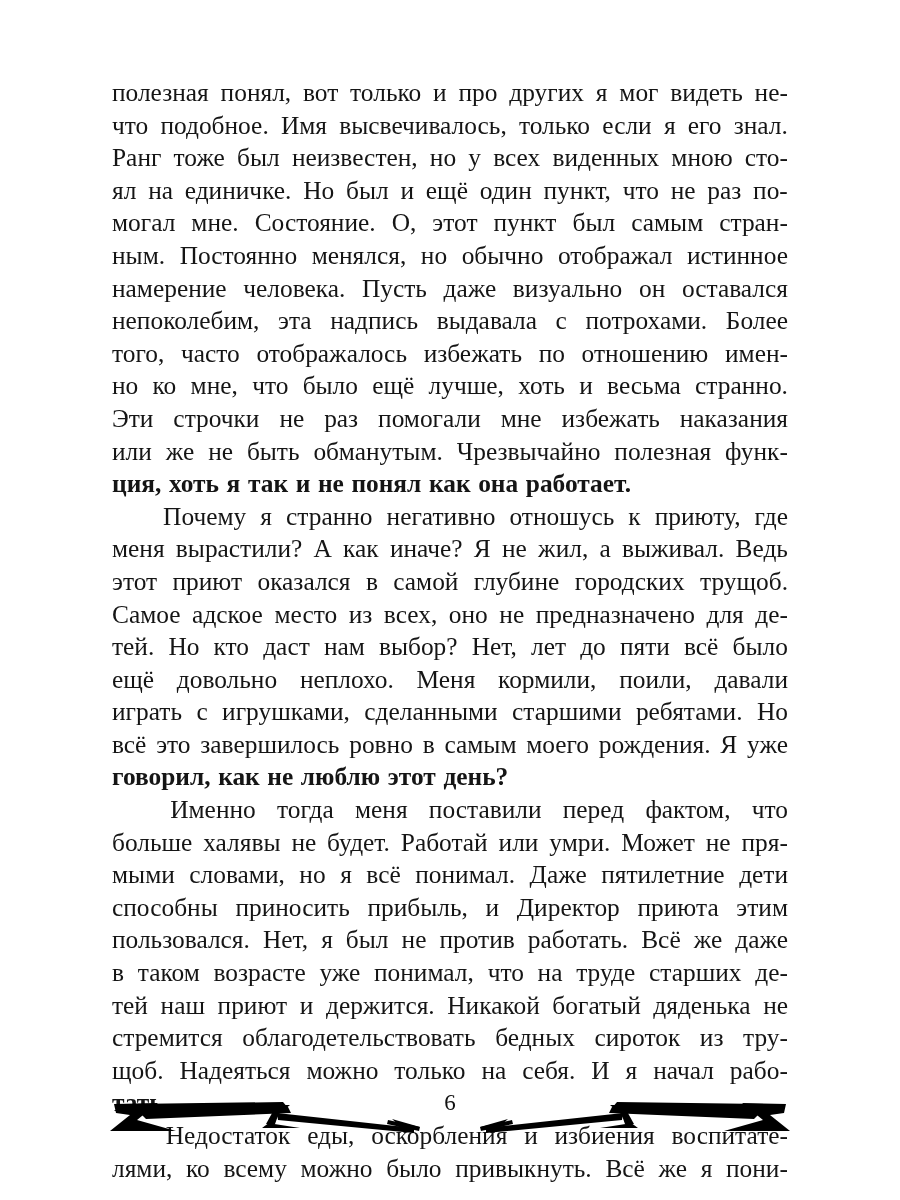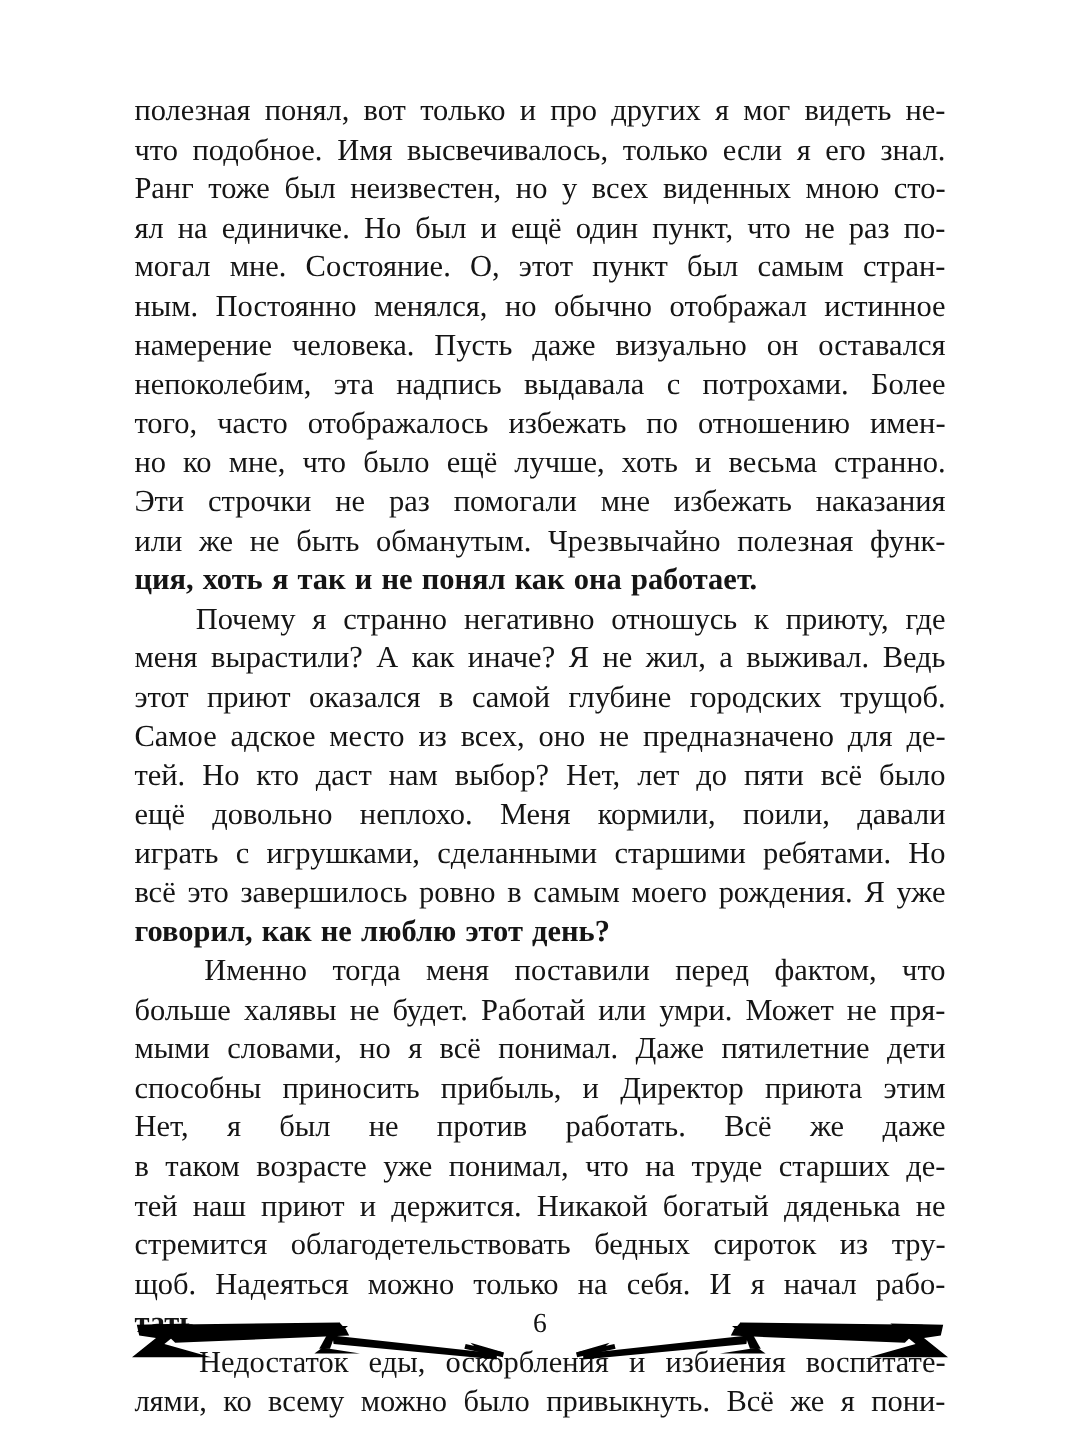--- a/index.html
+++ b/index.html
@@ -127,21 +127,21 @@
         <div class="line just"><span class="w">ещё</span><span class="w">довольно</span><span class="w">неплохо.</span><span class="w">Меня</span><span class="w">кормили,</span><span class="w">поили,</span><span class="w">давали</span></div>
         <div class="line just"><span class="w">играть</span><span class="w">с</span><span class="w">игрушками,</span><span class="w">сделанными</span><span class="w">старшими</span><span class="w">ребятами.</span><span class="w">Но</span></div>
         <div class="line just"><span class="w">всё</span><span class="w">это</span><span class="w">завершилось</span><span class="w">ровно</span><span class="w">в</span><span class="w">самым</span><span class="w">моего</span><span class="w">рождения.</span><span class="w">Я</span><span class="w">уже</span></div>
         <div class="line last"><span class="w">говорил,</span><span class="w">как</span><span class="w">не</span><span class="w">люблю</span><span class="w">этот</span><span class="w">день?</span></div>
       </div>
       <div class="paragraph">
         <div class="line just"><span class="indent-shim"></span><span class="w">Именно</span><span class="w">тогда</span><span class="w">меня</span><span class="w">поставили</span><span class="w">перед</span><span class="w">фактом,</span><span class="w">что</span></div>
         <div class="line just"><span class="w">больше</span><span class="w">халявы</span><span class="w">не</span><span class="w">будет.</span><span class="w">Работай</span><span class="w">или</span><span class="w">умри.</span><span class="w">Может</span><span class="w">не</span><span class="w">пря-</span></div>
         <div class="line just"><span class="w">мыми</span><span class="w">словами,</span><span class="w">но</span><span class="w">я</span><span class="w">всё</span><span class="w">понимал.</span><span class="w">Даже</span><span class="w">пятилетние</span><span class="w">дети</span></div>
         <div class="line just"><span class="w">способны</span><span class="w">приносить</span><span class="w">прибыль,</span><span class="w">и</span><span class="w">Директор</span><span class="w">приюта</span><span class="w">этим</span></div>
-        <div class="line just"><span class="w">Нет,</span><span class="w">я</span><span class="w">был</span><span class="w">не</span><span class="w">против</span><span class="w">работать.</span><span class="w">Всё</span><span class="w">же</span><span class="w">даже</span></div>
+        <div class="line just"><span class="w">пользовался.</span><span class="w">Нет,</span><span class="w">я</span><span class="w">был</span><span class="w">не</span><span class="w">против</span><span class="w">работать.</span><span class="w">Всё</span><span class="w">же</span><span class="w">даже</span></div>
         <div class="line just"><span class="w">в</span><span class="w">таком</span><span class="w">возрасте</span><span class="w">уже</span><span class="w">понимал,</span><span class="w">что</span><span class="w">на</span><span class="w">труде</span><span class="w">старших</span><span class="w">де-</span></div>
         <div class="line just"><span class="w">тей</span><span class="w">наш</span><span class="w">приют</span><span class="w">и</span><span class="w">держится.</span><span class="w">Никакой</span><span class="w">богатый</span><span class="w">дяденька</span><span class="w">не</span></div>
         <div class="line just"><span class="w">стремится</span><span class="w">облагодетельствовать</span><span class="w">бедных</span><span class="w">сироток</span><span class="w">из</span><span class="w">тру-</span></div>
         <div class="line just"><span class="w">щоб.</span><span class="w">Надеяться</span><span class="w">можно</span><span class="w">только</span><span class="w">на</span><span class="w">себя.</span><span class="w">И</span><span class="w">я</span><span class="w">начал</span><span class="w">рабо-</span></div>
         <div class="line last"><span class="w">тать.</span></div>
       </div>
       <div class="paragraph">
         <div class="line just"><span class="indent-shim"></span><span class="w">Недостаток</span><span class="w">еды,</span><span class="w">оскорбления</span><span class="w">и</span><span class="w">избиения</span><span class="w">воспитате-</span></div>
         <div class="line just"><span class="w">лями,</span><span class="w">ко</span><span class="w">всему</span><span class="w">можно</span><span class="w">было</span><span class="w">привыкнуть.</span><span class="w">Всё</span><span class="w">же</span><span class="w">я</span><span class="w">пони-</span></div>
       </div>

